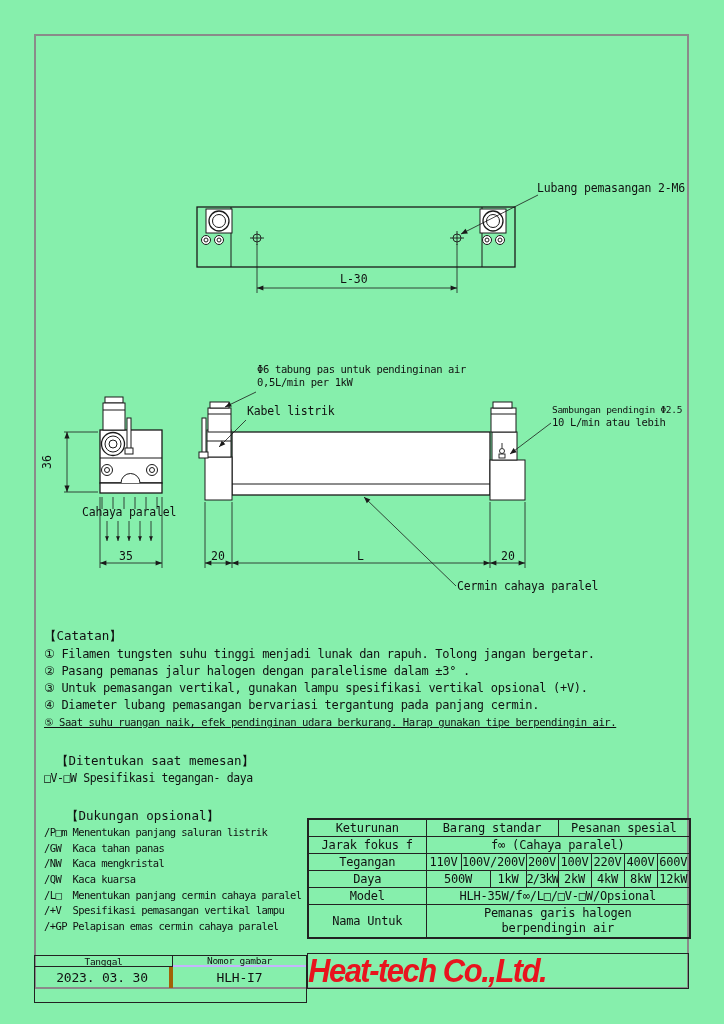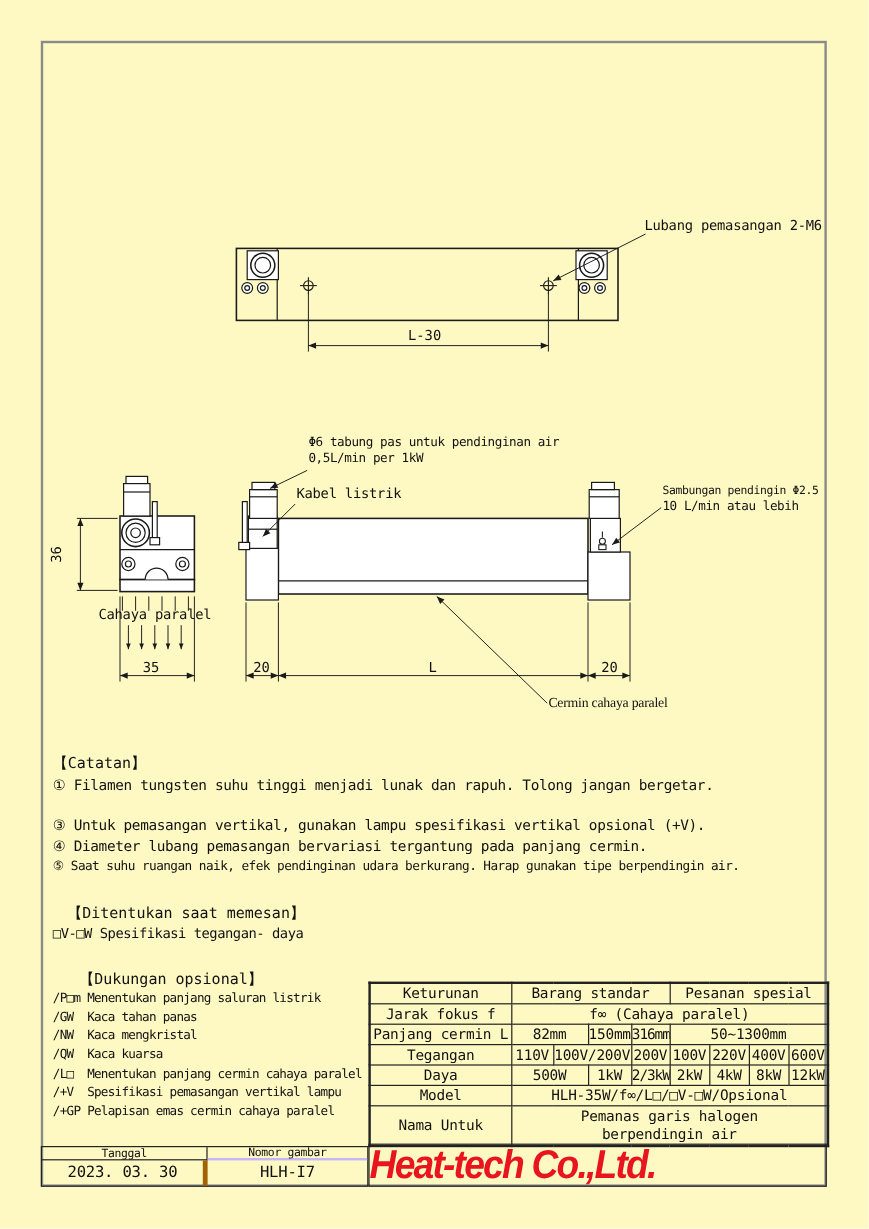--- a/index.html
+++ b/index.html
@@ -1,16 +1,16 @@
 <!DOCTYPE html>
 <html><head>
 <meta charset="utf-8">
 <style>
   html,body{margin:0;padding:0;background:#fff;}
-  #page{position:relative;width:724px;height:1024px;background:#fef9c3;overflow:hidden;
+  #page{position:relative;width:724px;height:1024px;background:#86efac;overflow:hidden;
         font-family:"DejaVu Sans Mono","DejaVu Sans",monospace;color:#111;}
   .frame{position:absolute;left:34px;top:34px;width:655px;height:955px;
          border:2px solid #8a8a8a;box-sizing:border-box;}
   svg{position:absolute;left:0;top:0;}
   .lbl{position:absolute;white-space:pre;font-size:10.5px;letter-spacing:-0.35px;line-height:12px;}
   .lbl.big{font-size:11.5px;letter-spacing:-0.2px;}
   .lbl.small{font-size:9.5px;letter-spacing:-0.3px;}
   .dim{position:absolute;white-space:pre;font-size:11.5px;letter-spacing:0;}
   .rot{transform:rotate(-90deg);transform-origin:center;}
   .sechead{position:absolute;white-space:pre;font-size:12.5px;}
@@ -20,21 +20,21 @@
   .orditem{position:absolute;white-space:pre;font-size:11.5px;letter-spacing:-0.4px;}
   
   #spec{position:absolute;left:307px;top:818px;width:382px;border-collapse:collapse;
         table-layout:fixed;font-size:12px;letter-spacing:-0.2px;}
   #spec td{border:1px solid #222;text-align:center;padding:0;height:16px;line-height:16px;
            overflow:hidden;white-space:pre;}
   #spec{border:2px solid #222;}
   #spec td.tight{letter-spacing:-0.9px;}
   #spec td.dbl{height:32px;line-height:15px;}
   
-  .mini{position:absolute;left:34px;top:955px;width:273px;height:34px;border:1px solid #222;
+  .mini{position:absolute;left:34px;top:955px;width:273px;height:48px;border:1px solid #222;
         box-sizing:border-box;}
   .mini .cell{position:absolute;box-sizing:border-box;display:flex;align-items:center;
               justify-content:center;}
   .mini .hdr{font-size:9.5px;letter-spacing:-0.3px;}
   .mini .val{font-size:13px;letter-spacing:-0.2px;}
   .logoBox{position:absolute;left:307px;top:953px;width:382px;height:36px;border:1px solid #222;
            box-sizing:border-box;display:flex;align-items:center;justify-content:flex-start;}
   .logoTxt{font-family:"Liberation Sans","DejaVu Sans",sans-serif;font-weight:bold;
            font-style:italic;font-size:31px;letter-spacing:-1.5px;color:#e8141e;
            transform:scale(1.0,1.08);}
@@ -171,34 +171,35 @@
   </svg>
 
   <div class="lbl big" style="left:537px;top:182px;">Lubang pemasangan 2-M6</div>
   <div class="dim" style="left:340px;top:272px;">L-30</div>
 
   <div class="lbl" style="left:257px;top:363px;">Φ6 tabung pas untuk pendinginan air</div>
   <div class="lbl" style="left:257px;top:376px;">0,5L/min per 1kW</div>
   <div class="lbl big" style="left:247px;top:405px;">Kabel listrik</div>
   <div class="lbl small" style="left:552px;top:404px;">Sambungan pendingin Φ2.5</div>
   <div class="lbl" style="left:552px;top:416px;">10 L/min atau lebih</div>
-  <div class="lbl big" style="left:457px;top:580px;font-family:Liberation Serif, serif;">Cermin cahaya paralel</div>
+  <div class="lbl big" style="left:457px;top:580px;">Cermin cahaya paralel</div>
   <div class="lbl big" style="left:82px;top:506px;">Cahaya paralel</div>
 
   <div class="dim rot" style="left:40px;top:455px;">36</div>
   <div class="dim" style="left:119px;top:549px;">35</div>
   <div class="dim" style="left:211px;top:549px;">20</div>
   <div class="dim" style="left:357px;top:549px;">L</div>
   <div class="dim" style="left:501px;top:549px;">20</div>
 
   <div class="sechead" style="left:44px;top:628px;">【Catatan】</div>
   <div class="note" style="left:44px;top:647px;">① Filamen tungsten suhu tinggi menjadi lunak dan rapuh. Tolong jangan bergetar.</div>
+  <div class="note" style="left:44px;top:664px;">② Pasang pemanas jalur halogen dengan paralelisme dalam ±3° .</div>
   <div class="note" style="left:44px;top:681px;">③ Untuk pemasangan vertikal, gunakan lampu spesifikasi vertikal opsional (+V).</div>
   <div class="note" style="left:44px;top:698px;">④ Diameter lubang pemasangan bervariasi tergantung pada panjang cermin.</div>
-  <div class="note condensed" style="left:44px;top:716px;">⑤ Saat suhu ruangan naik, efek pendinginan udara berkurang. Harap gunakan tipe berpendingin air.</div>
+  <div class="note condensed" style="left:44px;top:716px;text-decoration:underline;">⑤ Saat suhu ruangan naik, efek pendinginan udara berkurang. Harap gunakan tipe berpendingin air.</div>
 
   <div class="sechead" style="left:56px;top:753px;">【Ditentukan saat memesan】</div>
   <div class="orditem" style="left:44px;top:771px;">□V-□W Spesifikasi tegangan- daya</div>
 
   <div class="sechead" style="left:66px;top:808px;">【Dukungan opsional】</div>
   <div class="optitem" style="left:44px;top:826px;">/P□m Menentukan panjang saluran listrik</div>
   <div class="optitem" style="left:44px;top:842px;">/GW  Kaca tahan panas</div>
   <div class="optitem" style="left:44px;top:857px;">/NW  Kaca mengkristal</div>
   <div class="optitem" style="left:44px;top:873px;">/QW  Kaca kuarsa</div>
   <div class="optitem" style="left:44px;top:889px;">/L□  Menentukan panjang cermin cahaya paralel</div>
@@ -221,27 +222,20 @@
         <tr>
       <td>Keturunan</td>
       <td colspan="4">Barang standar</td>
       <td colspan="4">Pesanan spesial</td>
     </tr>
     <tr>
       <td>Jarak fokus f</td>
       <td colspan="8">f∞ (Cahaya paralel)</td>
     </tr>
     <tr>
-      <td>Panjang cermin L</td>
-      <td colspan="2">82mm</td>
-      <td>150mm</td>
-      <td class="tight">316mm</td>
-      <td colspan="4">50~1300mm</td>
-    </tr>
-    <tr>
       <td>Tegangan</td>
       <td>110V</td>
       <td colspan="2">100V/200V</td>
       <td>200V</td>
       <td>100V</td>
       <td>220V</td>
       <td>400V</td>
       <td>600V</td>
     </tr>
     <tr>

